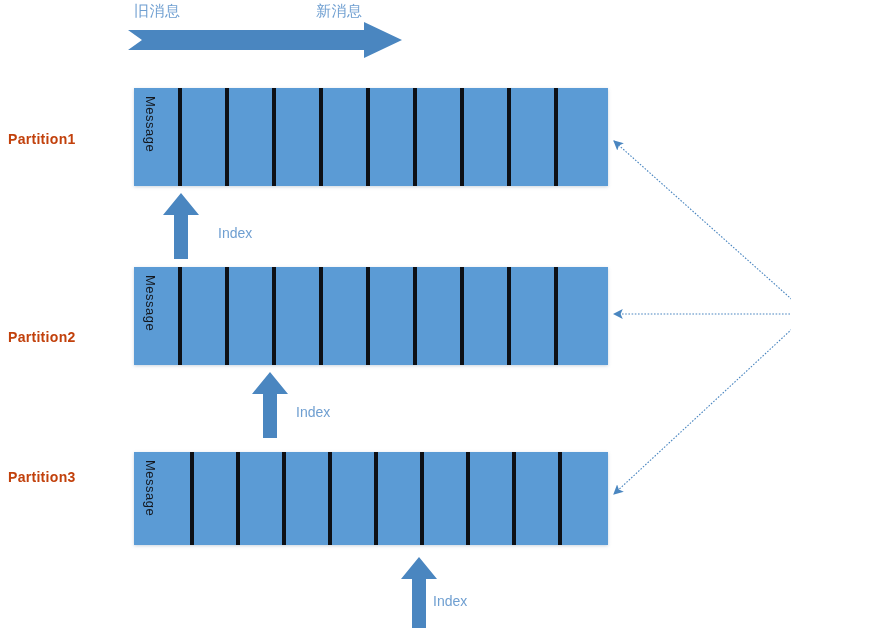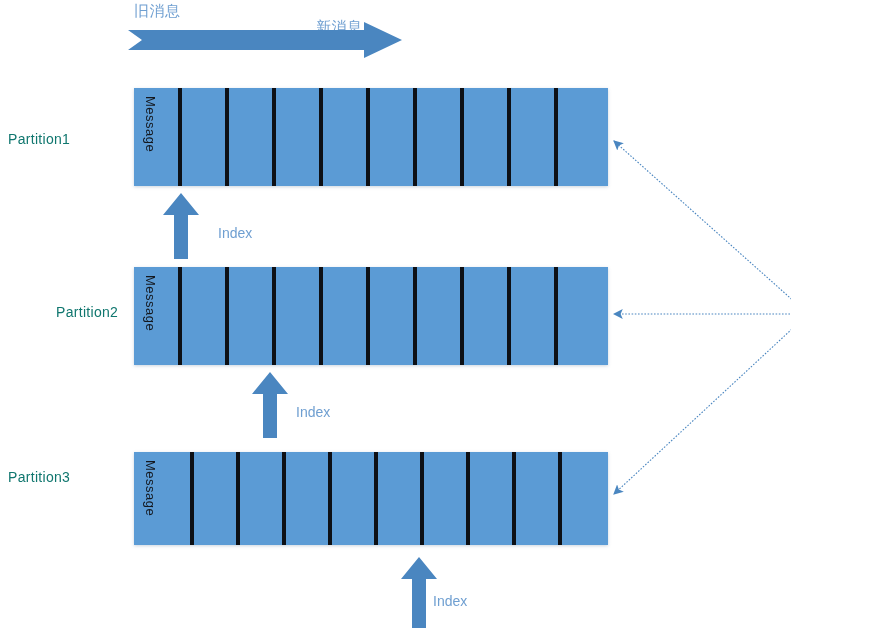--- a/index.html
+++ b/index.html
@@ -34,23 +34,24 @@
     top: 22px;
     width: 274px;
     height: 36px;
   }
 
   
   .part-label {
     position: absolute;
     left: 8px;
     font-size: 14px;
-    color: #0f766e;
+    color: #c2410c;
     white-space: nowrap;
     letter-spacing: 0.3px;
+    font-weight: bold;
   }
 
   
   .bar {
     position: absolute;
     background: #5b9bd5;
     box-shadow: 0 1px 3px rgba(140,160,185,0.45);
   }
   .seg-divider {
     position: absolute;
@@ -96,21 +97,21 @@
     width: 66px;
     height: 76px;
   }
 </style>
 </head>
 <body>
 
 <div id="canvas">
 
   <div class="hdr-label" style="left:134px; top:2px;">旧消息</div>
-  <div class="hdr-label" style="left:316px; top:18px;">新消息</div>
+  <div class="hdr-label" style="left:316px; top:2px;">新消息</div>
 
   <div class="time-arrow">
     <svg width="274" height="36" viewBox="0 0 274 36">
       <polygon points="0,8 14,18 0,28 236,28 236,36 274,18 236,0 236,8" fill="#4a86c0"></polygon>
     </svg>
   </div>
 
   <div class="part-label" style="top:131px;">Partition1</div>
 
   <div class="bar" style="left:134px; top:88px; width:474px; height:98px;">
@@ -126,21 +127,21 @@
     <div class="seg-divider" style="left:420px;"></div>
   </div>
 
   <div class="idx-arrow" style="left:163px; top:193px; width:36px; height:66px;">
     <svg width="36" height="66" viewBox="0 0 36 66">
       <polygon points="18,0 36,22 25,22 25,66 11,66 11,22 0,22" fill="#4a86c0"></polygon>
     </svg>
   </div>
   <div class="idx-label" style="left:218px; top:225px;">Index</div>
 
-  <div class="part-label" style="top:304px;margin-left:48px;">Partition2</div>
+  <div class="part-label" style="top:329px;">Partition2</div>
 
   <div class="bar" style="left:134px; top:267px; width:474px; height:98px;">
     <div class="msg-text">Message</div>
     <div class="seg-divider" style="left:44px;"></div>
     <div class="seg-divider" style="left:91px;"></div>
     <div class="seg-divider" style="left:138px;"></div>
     <div class="seg-divider" style="left:185px;"></div>
     <div class="seg-divider" style="left:232px;"></div>
     <div class="seg-divider" style="left:279px;"></div>
     <div class="seg-divider" style="left:326px;"></div>

